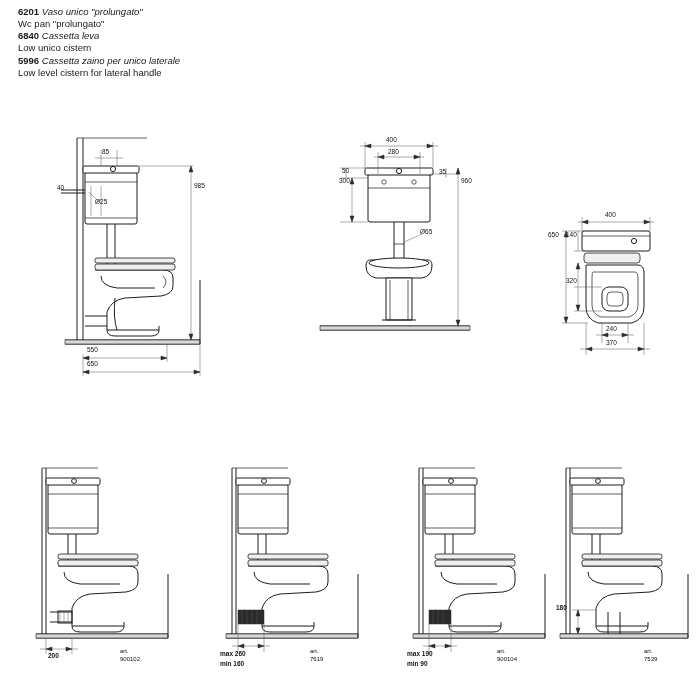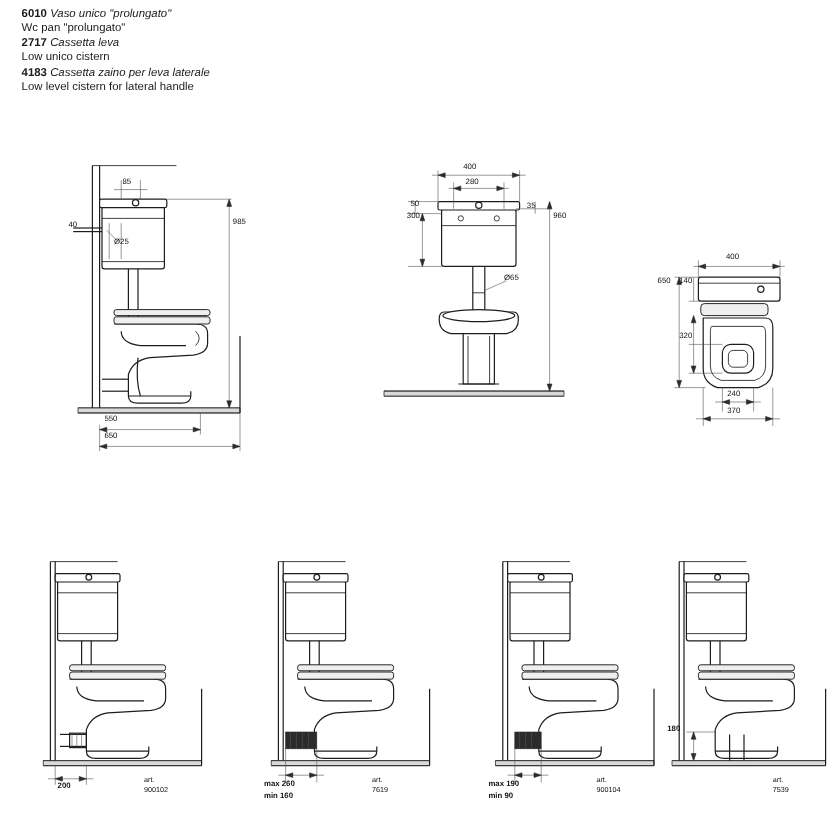--- a/index.html
+++ b/index.html
@@ -77,36 +77,36 @@
     line-height: 1.3;
   }
 </style>
 </head>
 <body>
 
 <div id="page">
 
   <div class="header">
     <div class="line">
-      <span class="code">6010</span>
+      <span class="code">6201</span>
       <span class="it">Vaso unico "prolungato"</span>
     </div>
     <div class="line">
       <span>Wc pan "prolungato"</span>
     </div>
     <div class="line">
-      <span class="code">2717</span>
+      <span class="code">6840</span>
       <span class="it">Cassetta leva</span>
     </div>
     <div class="line">
       <span>Low unico cistern</span>
     </div>
     <div class="line">
-      <span class="code">4183</span>
-      <span class="it">Cassetta zaino per leva laterale</span>
+      <span class="code">5996</span>
+      <span class="it">Cassetta zaino per unico laterale</span>
     </div>
     <div class="line">
       <span>Low level cistern for lateral handle</span>
     </div>
   </div>
 
   <div class="dwg" style="left:55px; top:130px; width:230px; height:260px;">
     <svg width="230" height="260" viewBox="0 0 230 260">
 
       <line class="ln" x1="22" y1="8" x2="22" y2="210"></line>

